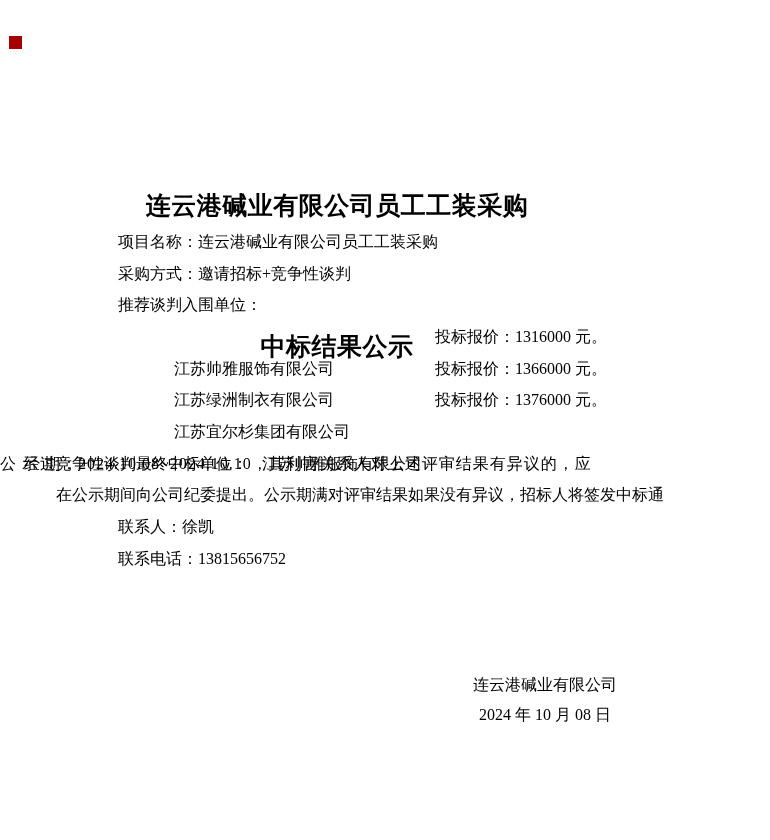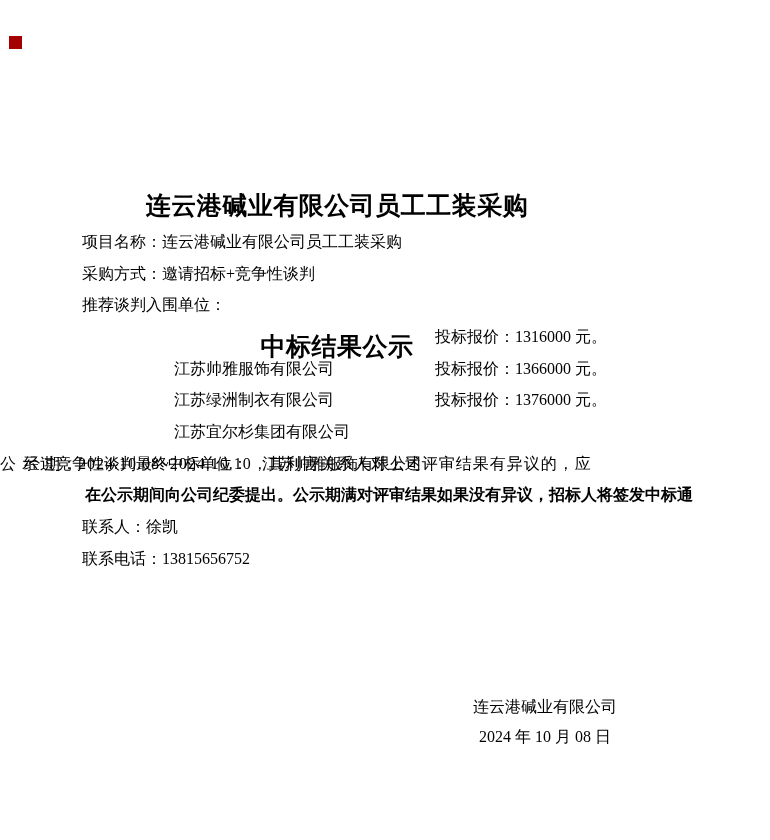--- a/index.html
+++ b/index.html
@@ -25,32 +25,31 @@
     white-space:pre;
   }
   .body-block{
     position:absolute;top:226px;left:0;width:770px;
     font-size:16px;
   }
   .line{
     height:31.66px;line-height:31.66px;
     white-space:pre;
   }
-  .indent-field{padding-left:82px;}
+  .indent-field{padding-left:118px;}
   .bid-row{position:relative;padding-left:150px;}
   .bid-price{position:absolute;left:435px;top:0;}
   .winner-row{}
   .winner-name{margin-left:14px;}
   .notice-first{letter-spacing:1px;}
-  .para-line{padding-left:85px;font-weight:bold;}
+  .para-line{padding-left:56px;}
   .footer-block{
     position:absolute;top:670px;left:420px;width:250px;
     text-align:center;
     font-size:16px;
-    margin-top:22px;
   }
   .footer-line{height:30px;line-height:30px;white-space:pre;}
 </style>
 </head>
 <body>
 
 <div class="page">
 
   <div class="red-marker" style="background: rgb(164, 0, 0);"></div>
 

